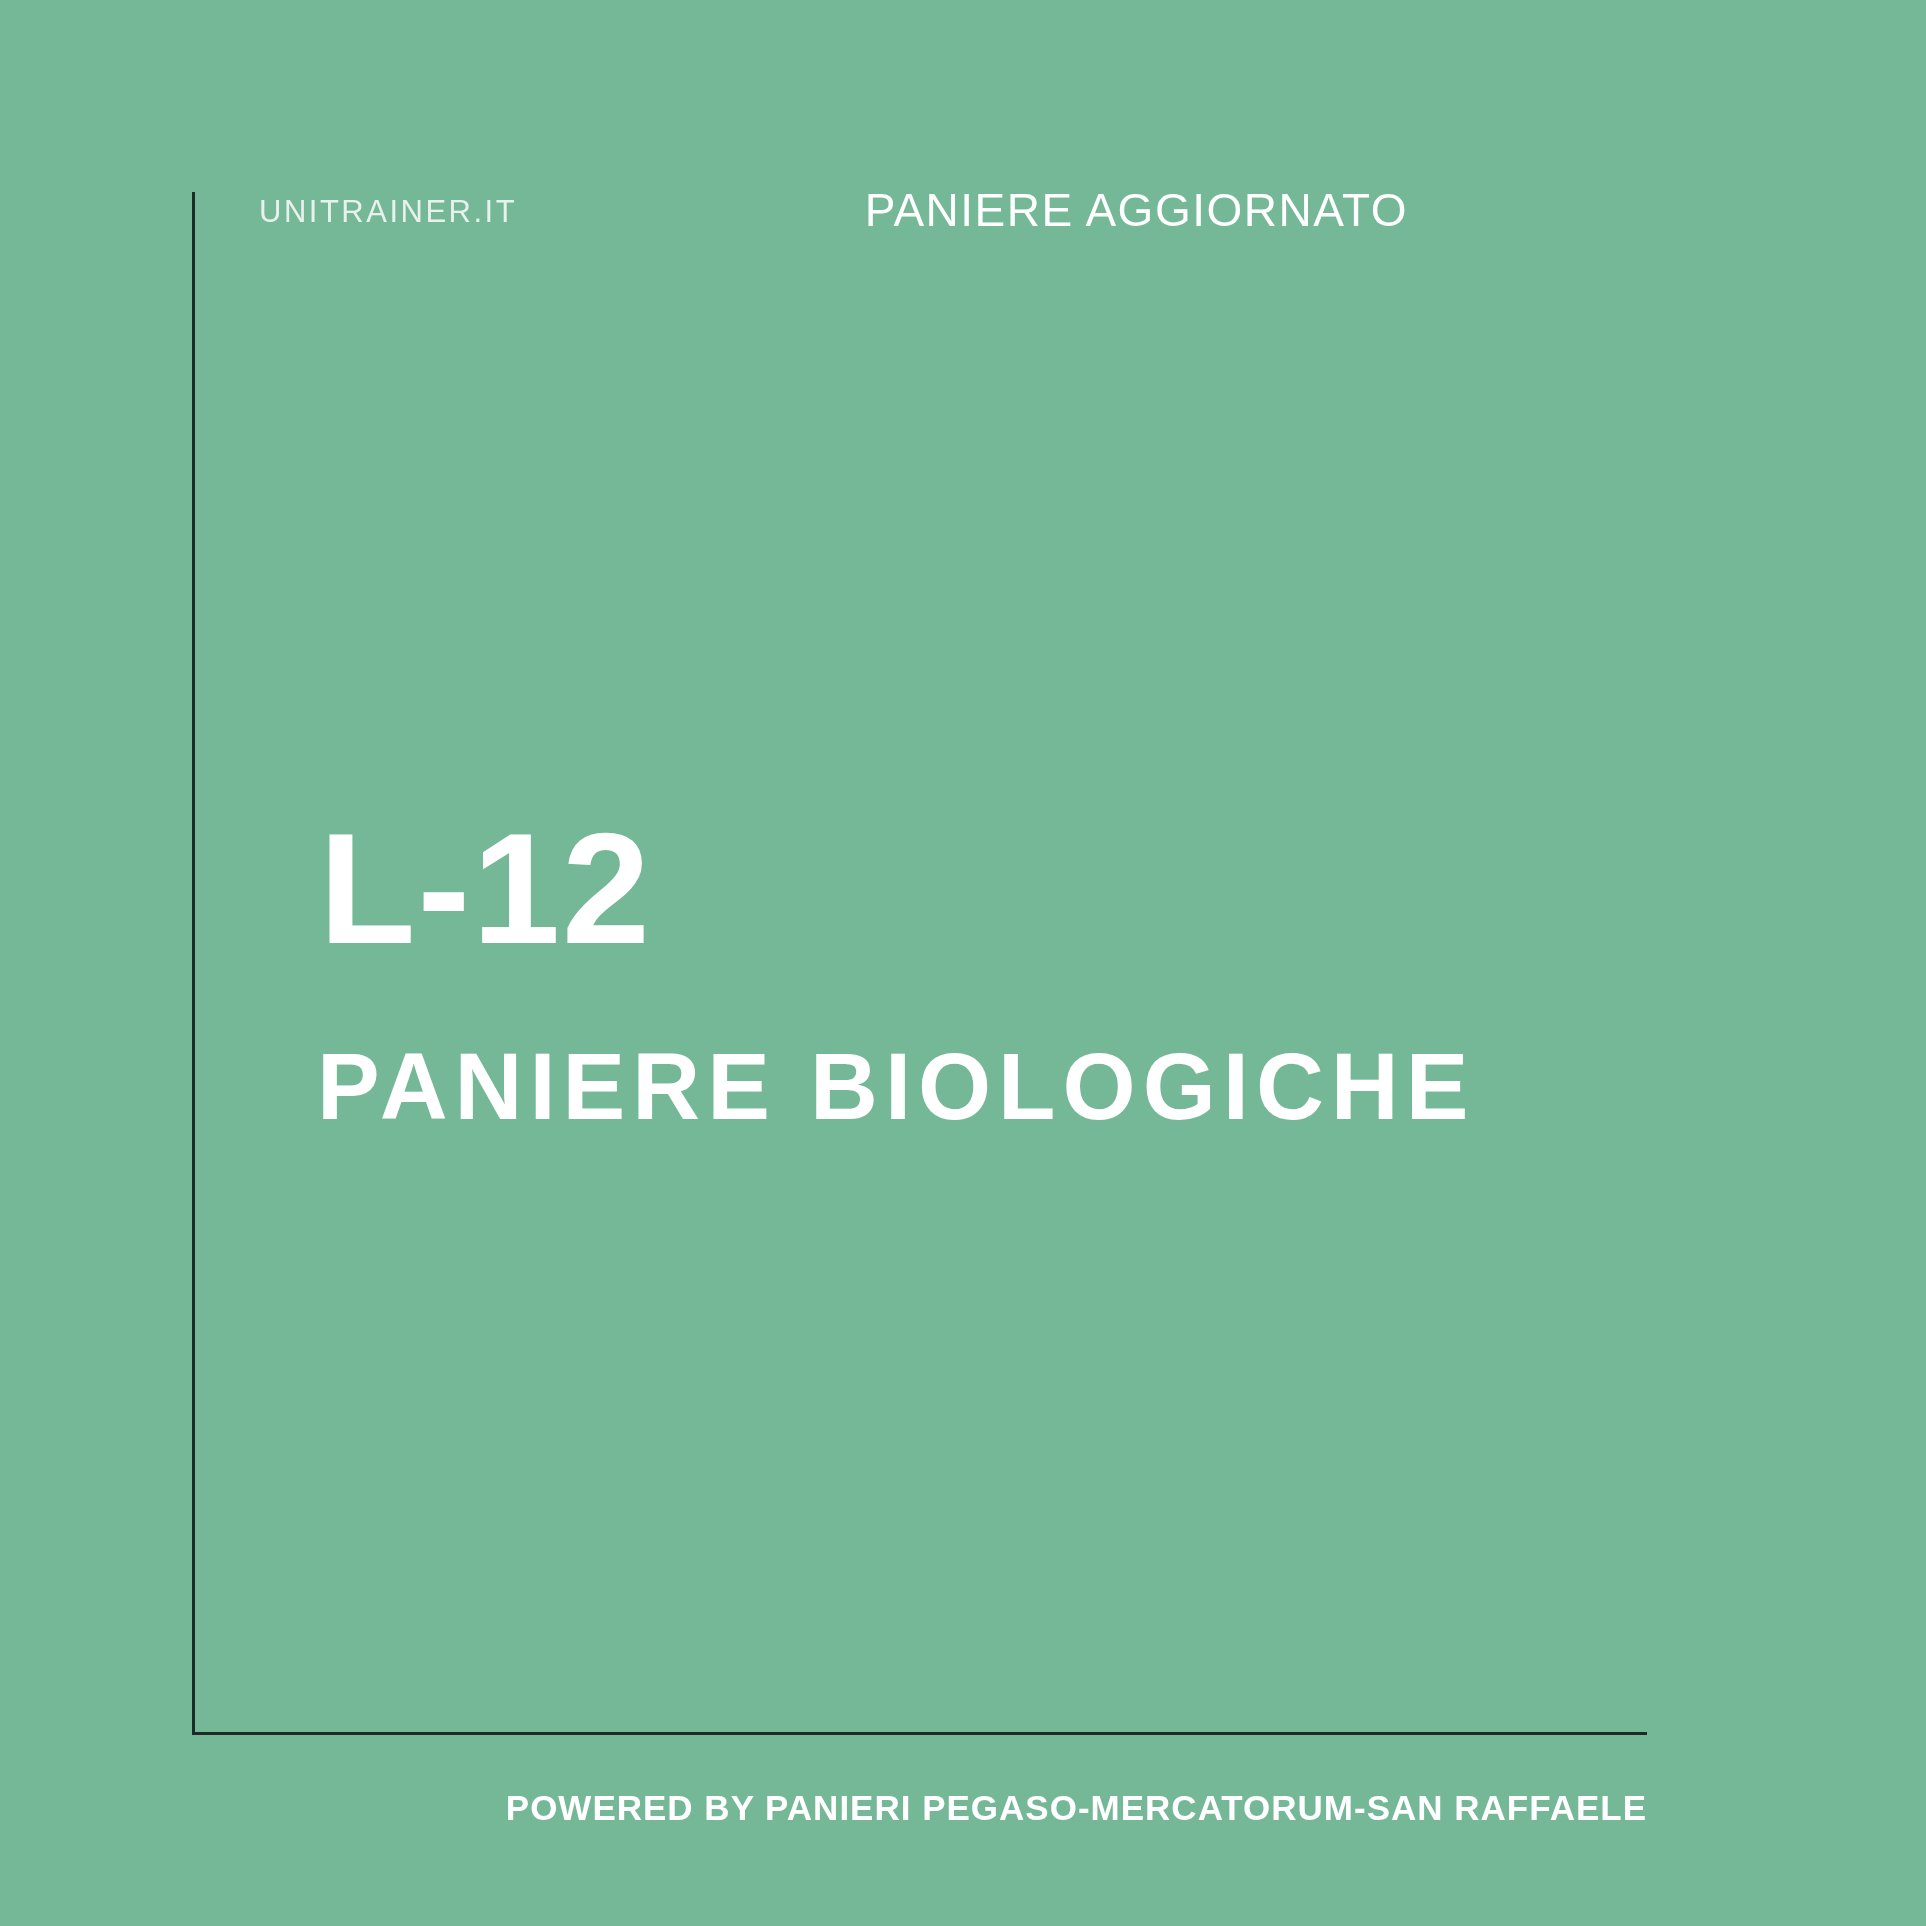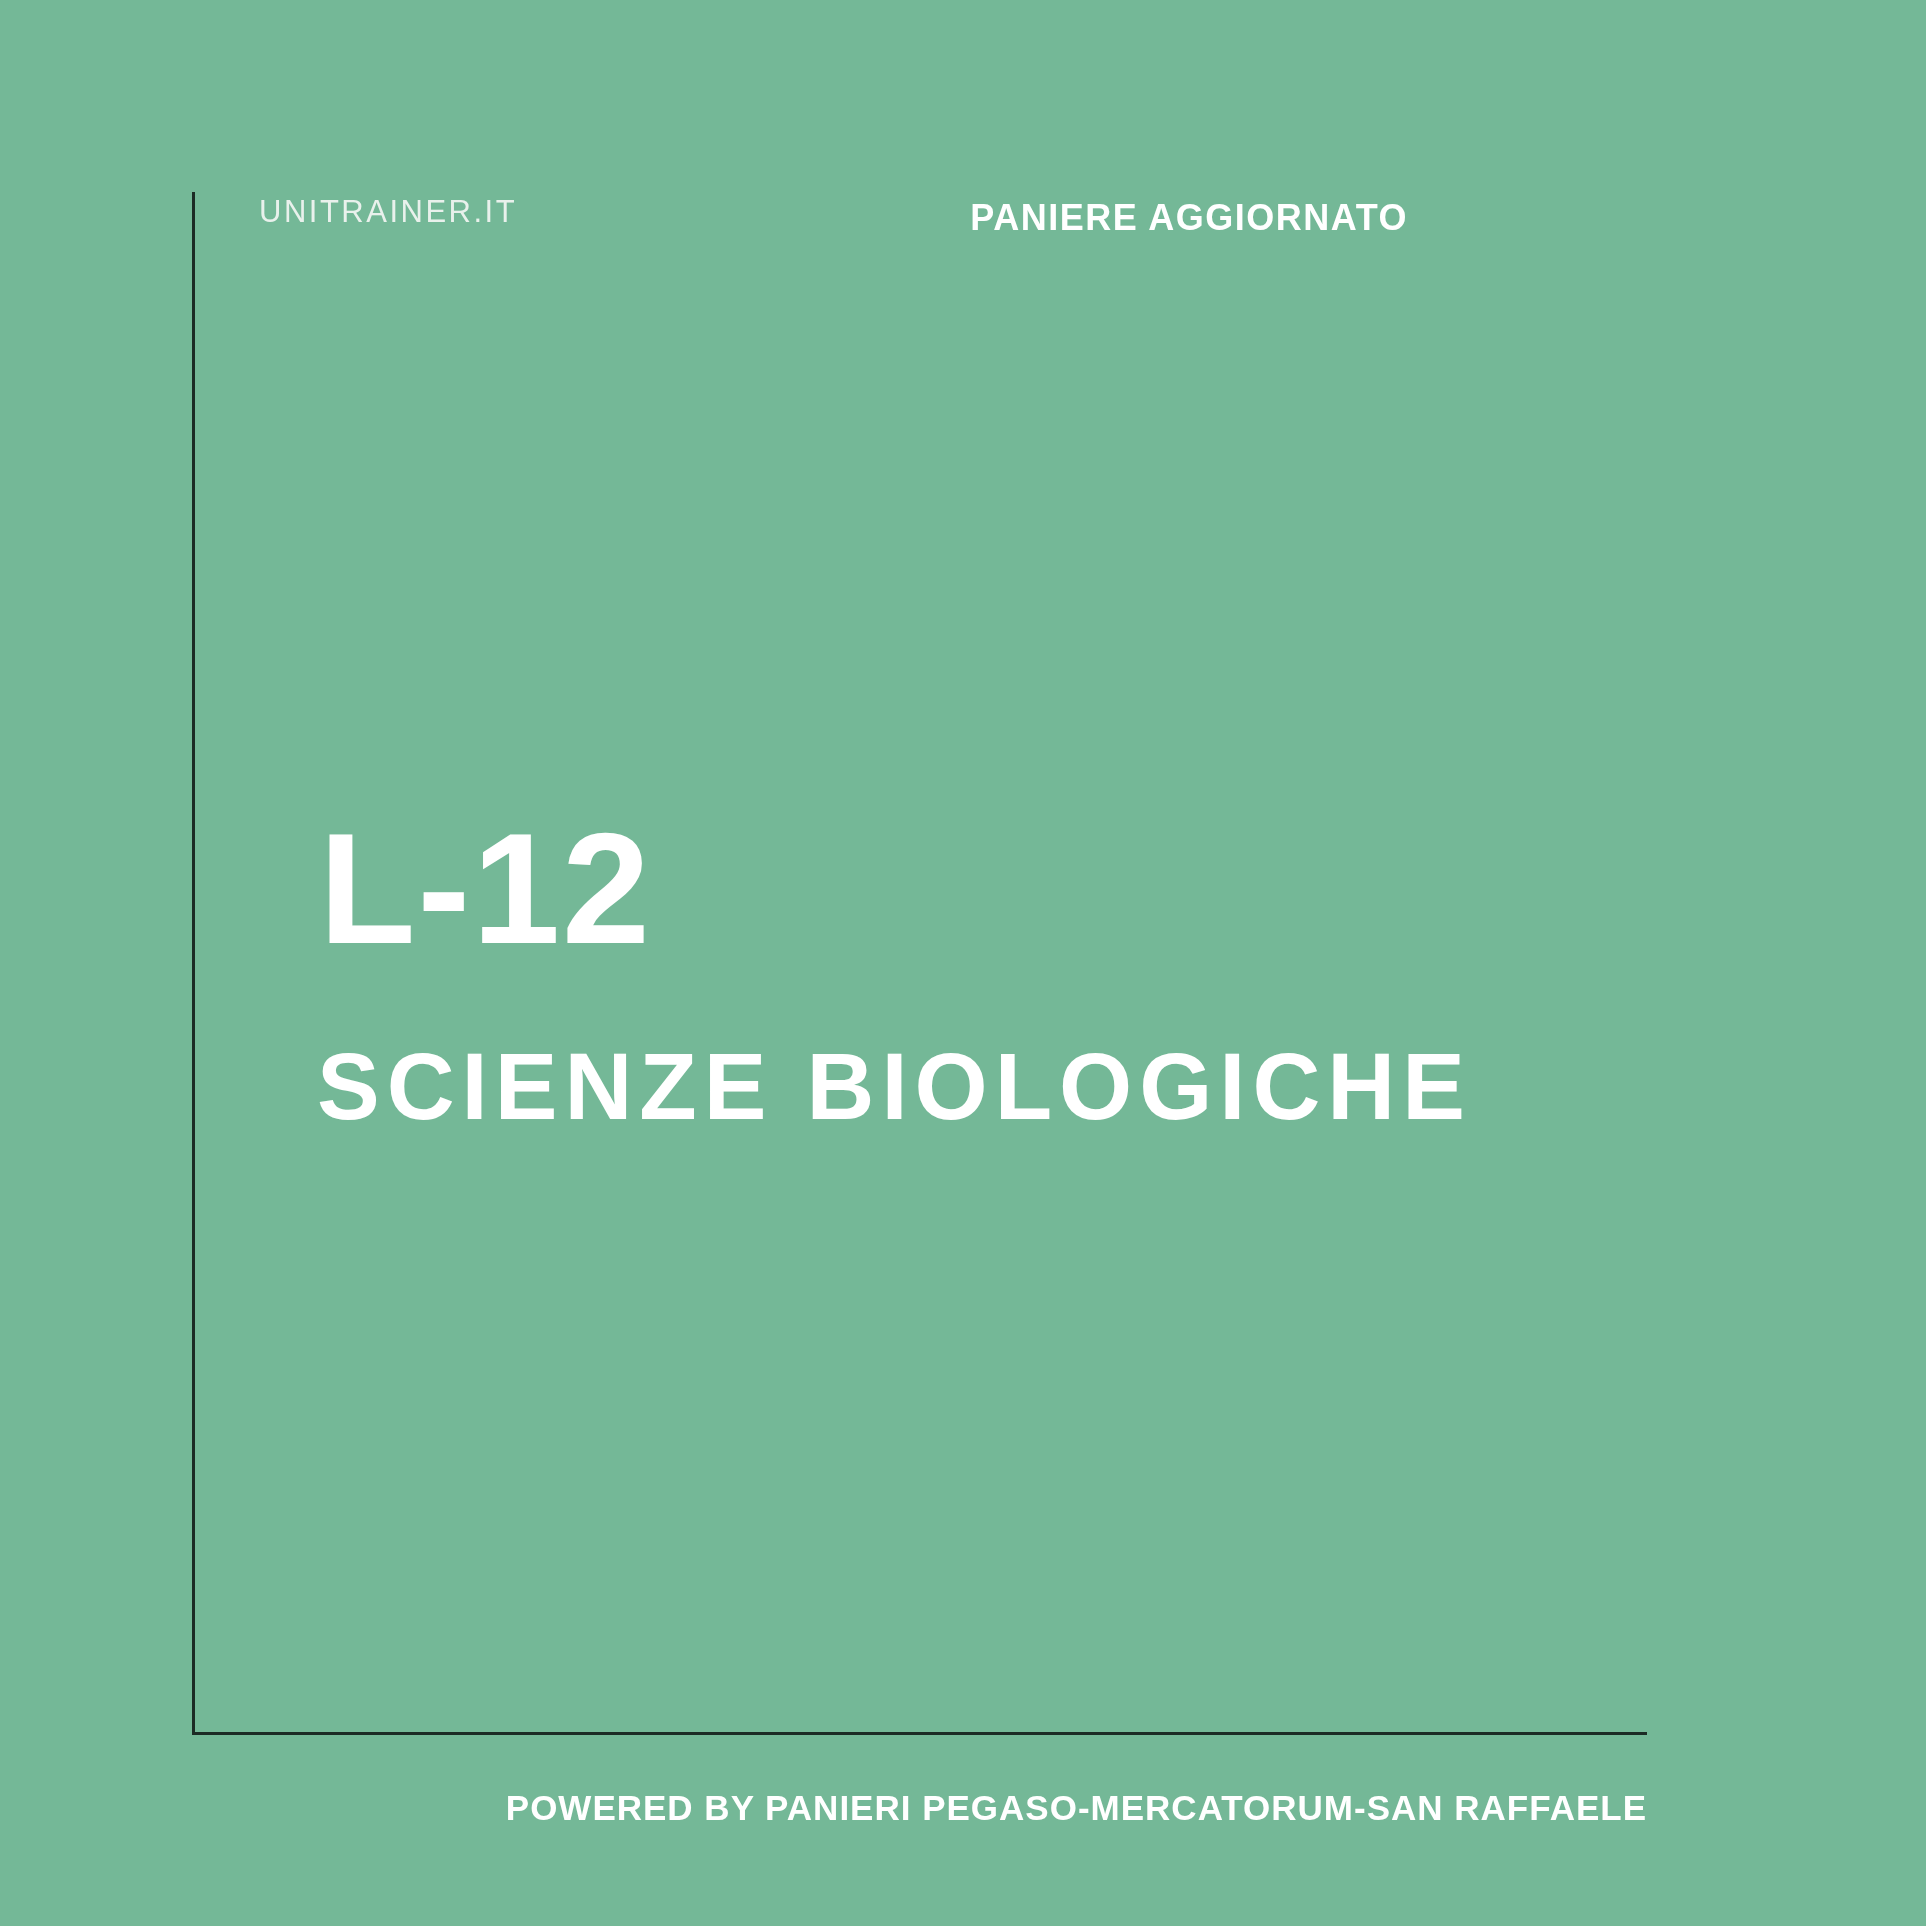--- a/index.html
+++ b/index.html
@@ -46,23 +46,23 @@
     font-weight: 400;
     letter-spacing: 2.5px;
     line-height: 36px;
     color: var(--muted_text);
     white-space: nowrap;
   }
 
   .badge {
     position: absolute;
     right: 239px;
-    top: 198px;
-    font-size: 36px;
-    font-weight: 700;
+    top: 190px;
+    font-size: 46px;
+    font-weight: 400;
     letter-spacing: 1.5px;
     line-height: 40px;
     color: var(--text);
     white-space: nowrap;
   }
 
   .code {
     position: absolute;
     left: 319px;
     top: 809px;
@@ -106,17 +106,17 @@
 <div class="canvas">
   <div class="frame-v"></div>
   <div class="frame-h"></div>
 
   <div class="site">UNITRAINER.IT</div>
 
   <div class="badge">PANIERE AGGIORNATO</div>
 
   <h1 class="code">L-12</h1>
 
-  <h2 class="name">SCIENZE BIOLOGICHE</h2>
+  <h2 class="name">PANIERE BIOLOGICHE</h2>
 
   <div class="footer">POWERED BY PANIERI PEGASO-MERCATORUM-SAN RAFFAELE</div>
 </div>
 
 
 </body></html>

